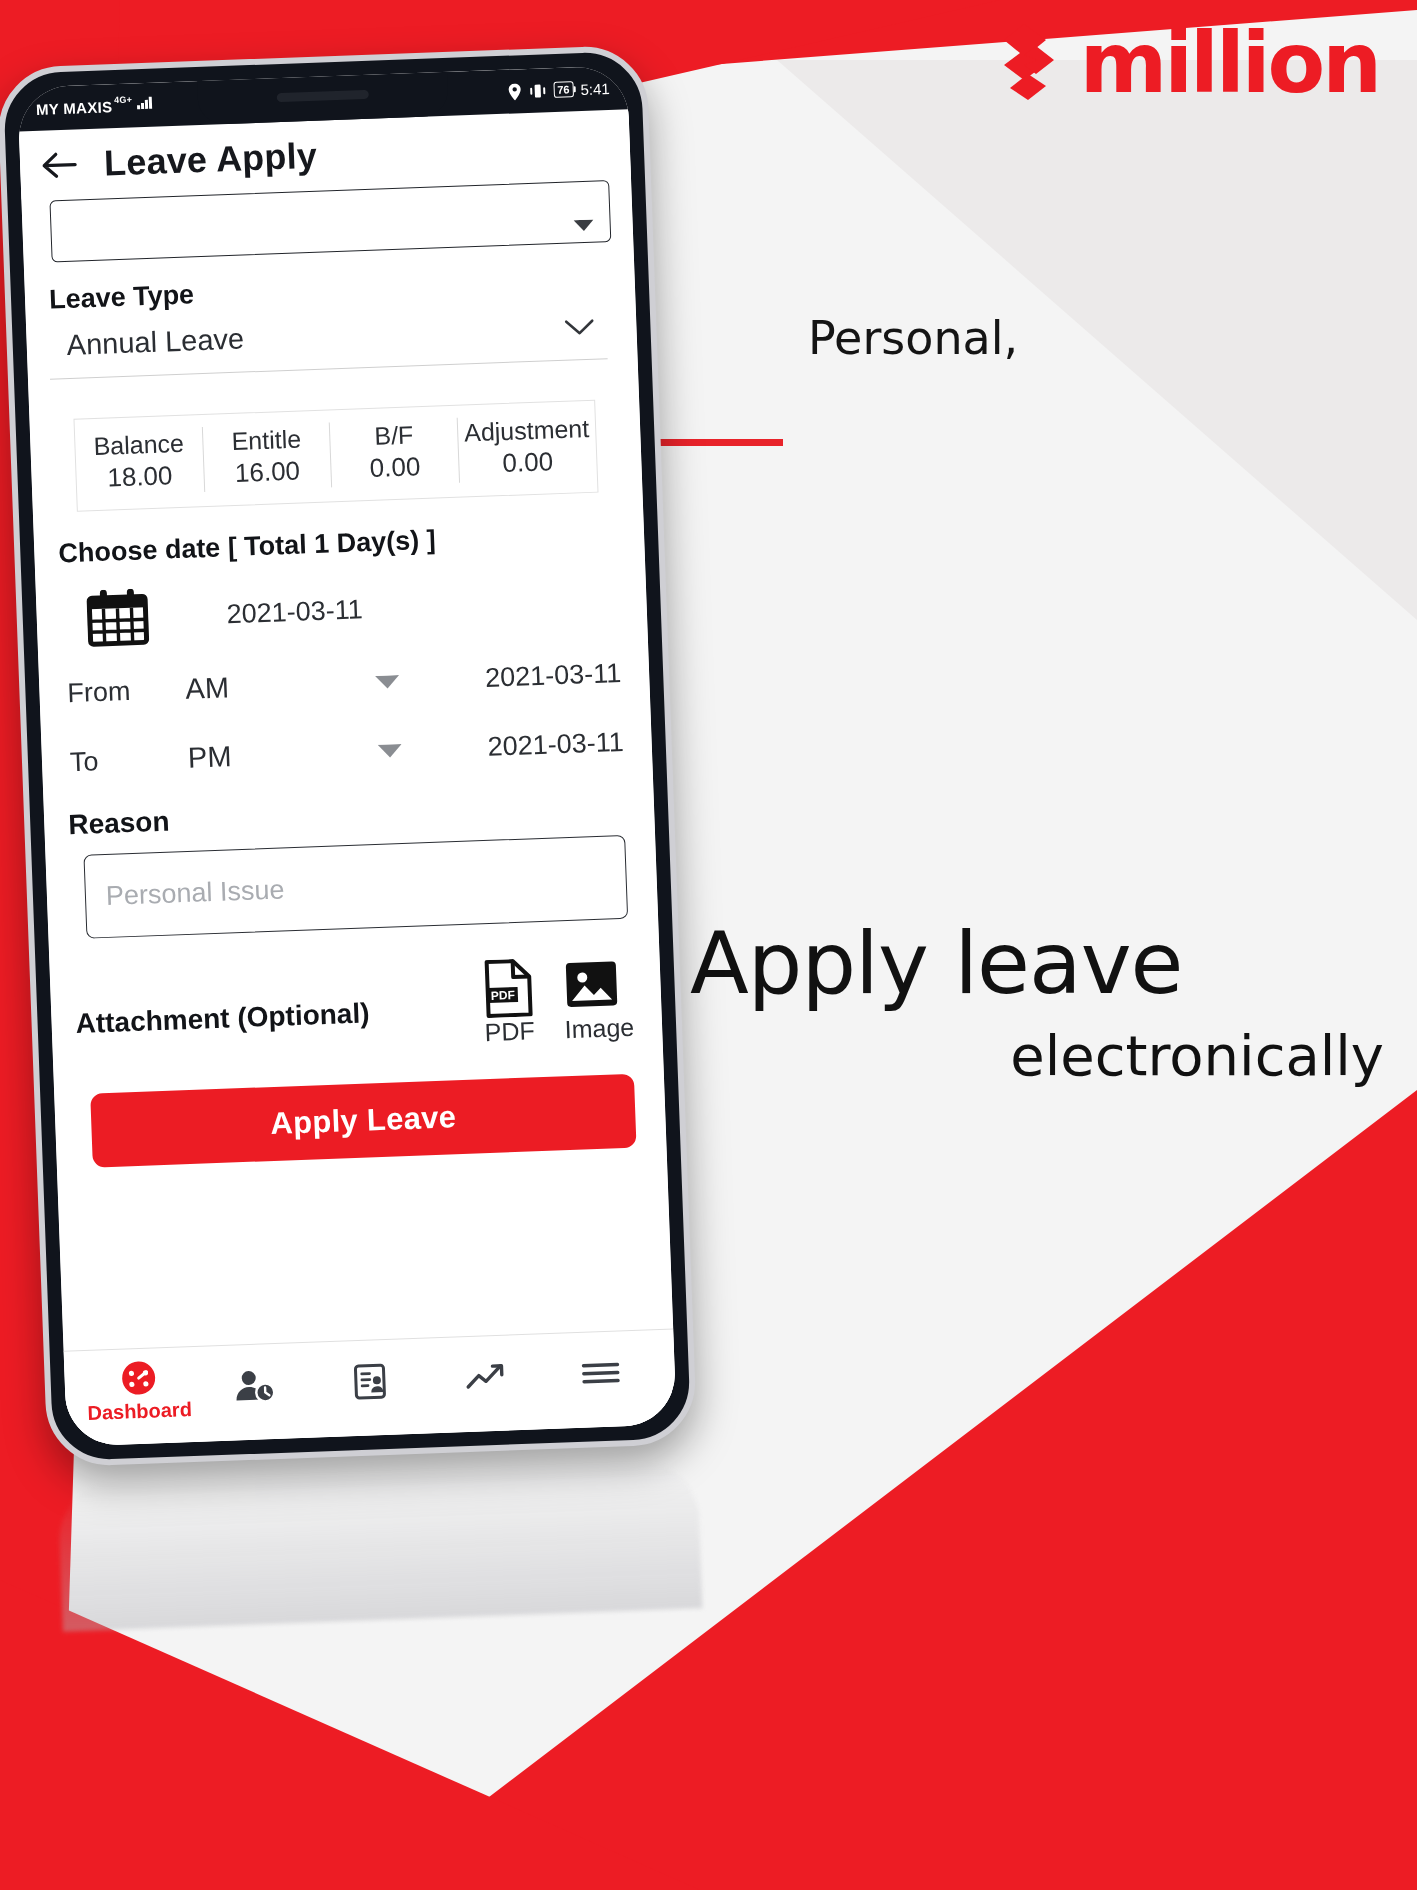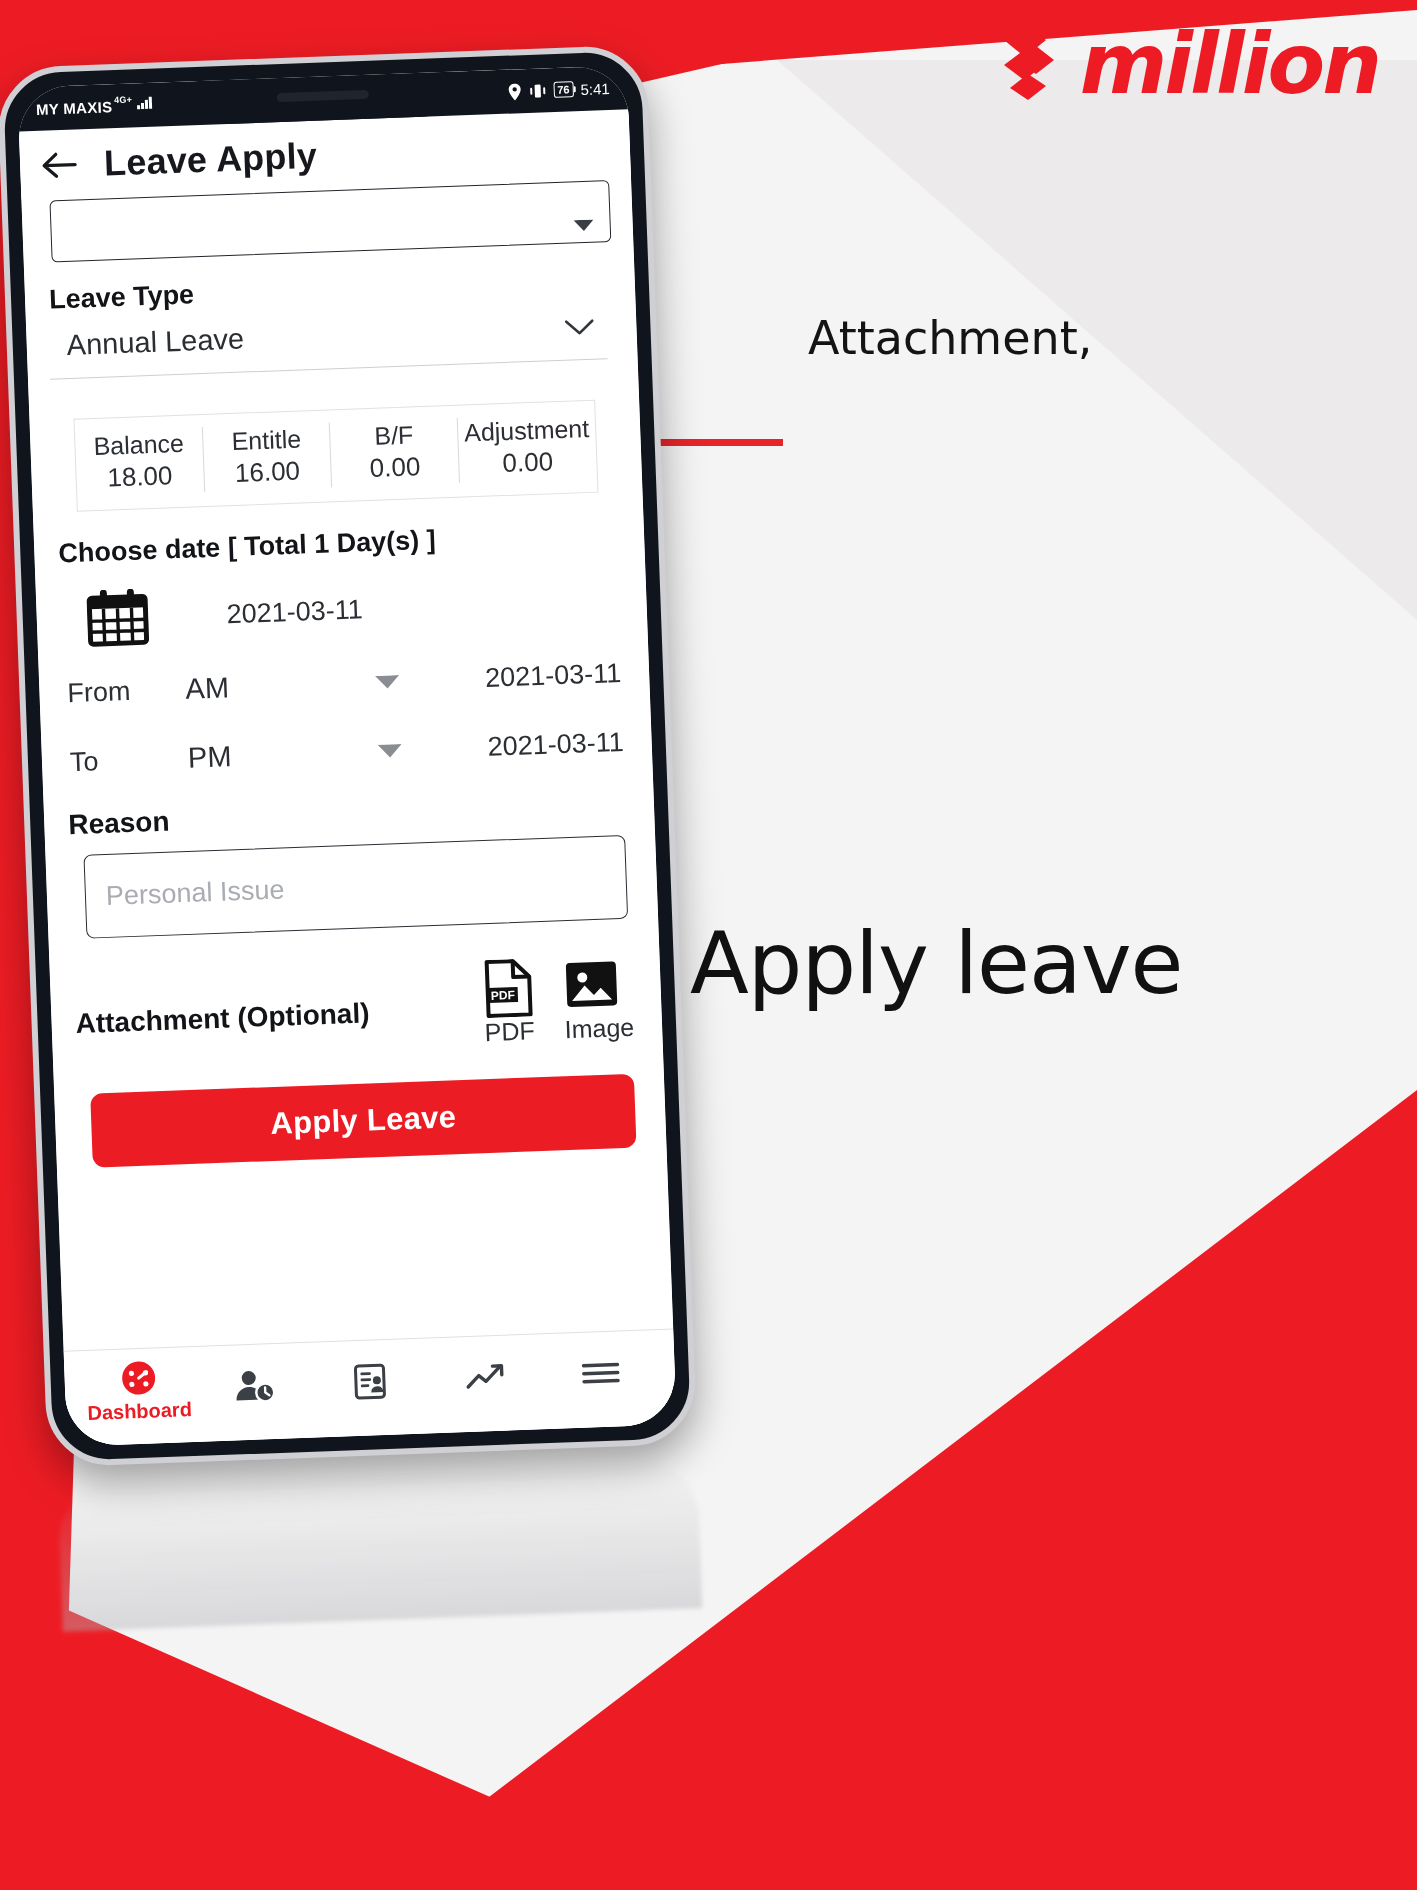--- a/index.html
+++ b/index.html
@@ -49,21 +49,21 @@
     background:#eceaea;
     clip-path: polygon(640px 0, 640px 560px, 0 0);
   }
   .bg-grey-lower {
     position:absolute; right:0; bottom:360px; width:560px; height:420px;
     background:#e9e7e7;
     clip-path: polygon(560px 0, 560px 420px, 0 420px);
   }
 
   
-  .logo { position:absolute; right:38px; top:20px; display:flex; align-items:flex-end; gap:10px;font-style:italic; }
+  .logo { position:absolute; right:38px; top:20px; display:flex; align-items:center; gap:10px; }
   .logo-mark { width:86px; height:86px; position:relative; }
   .logo-word {
     font-size:84px; font-weight:700; color:#ed1c24;
     letter-spacing:-3px; line-height:1; font-family:"DejaVu Sans", sans-serif;
   }
 
   
   .copy-paperless {
     position:absolute; left:808px; top:310px;
     font-size:46px; color:#141414; line-height:1.25;
@@ -258,26 +258,27 @@
           <path d="M40 4 L62 20 L46 33 L62 44 L40 60 L20 45 L36 33 L20 20 Z"></path>
           <path d="M52 26 L70 40 L52 54 L40 45 L54 40 L40 35 Z"></path>
           <path d="M44 54 L62 66 L44 80 L26 68 Z"></path>
         </g>
       </svg>
     </div>
     <div class="logo-word">million</div>
   </div>
 
   <div class="copy-paperless">
-    <span>Attachment,</span>
+    <span>Personal,</span>
   </div>
   <div class="pointer-line"></div>
 
   <div class="copy-apply">
     <div class="big">Apply leave</div>
+    <div class="small">electronically</div>
   </div>
 
   <div class="reflection"></div>
   <div id="phone-wrap">
     <div class="phone-body">
       <div class="phone-screen">
 
         <div class="statusbar">
           <div class="sb-left">
             <span>MY MAXIS</span>

